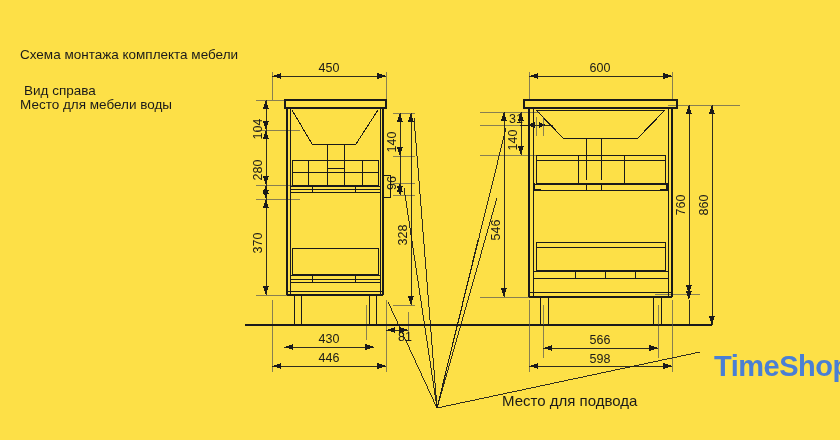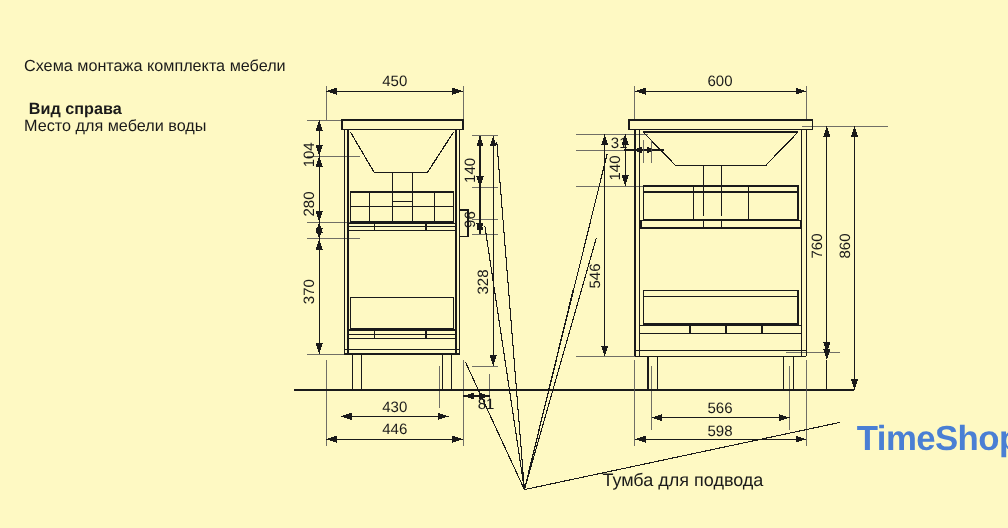--- a/index.html
+++ b/index.html
@@ -1,23 +1,23 @@
 <!DOCTYPE html>
 <html><head>
 <meta charset="utf-8">
 <style>
   html,body{margin:0;padding:0;background:#ffffff;}
   body{width:840px;height:440px;overflow:hidden;
        font-family:"Liberation Sans","DejaVu Sans",sans-serif;color:#1a1a1a;}
-  #root{position:relative;width:840px;height:440px;background:#fef9c3;}
+  #root{position:relative;width:840px;height:440px;background:#fde047;}
 
   .txt{position:absolute;white-space:pre;}
   #title-block{left:20px;top:14px;font-size:13.5px;line-height:16.5px;color:#1a1a1a;}
   #title-block div{white-space:pre;}
-  #view-label{left:24px;top:83px;font-size:13.5px;font-weight:bold;color:#1a1a1a;}
+  #view-label{left:24px;top:83px;font-size:13.5px;font-weight:normal;color:#1a1a1a;}
   #bottom-note{left:502px;top:392px;font-size:15px;color:#1a1a1a;}
 
   svg{position:absolute;left:0;top:0;width:840px;height:440px;}
 
   .logo{position:absolute;left:672px;top:348px;width:160px;height:46px;}
   .logo-text{position:absolute;left:42px;top:2px;font-size:29px;font-weight:bold;
              color:#4a7fd4;letter-spacing:-0.5px;font-family:"Liberation Sans",sans-serif;}
 </style>
 </head>
 <body>
@@ -291,21 +291,21 @@
       <text x="516" y="123" text-anchor="middle">31</text>
       <text x="517" y="140" text-anchor="middle" transform="rotate(-90 517 140)">140</text>
       <text x="500" y="230" text-anchor="middle" transform="rotate(-90 500 230)">546</text>
       <text x="685" y="205" text-anchor="middle" transform="rotate(-90 685 205)">760</text>
       <text x="708" y="205" text-anchor="middle" transform="rotate(-90 708 205)">860</text>
       <text x="600" y="344" text-anchor="middle">566</text>
       <text x="600" y="363" text-anchor="middle">598</text>
     </g>
   </svg>
 
-  <div class="txt" id="bottom-note">Тумба для подвода</div>
+  <div class="txt" id="bottom-note">Место для подвода</div>
 
   <div class="logo">
     <svg viewBox="0 0 160 46" width="160" height="46">
       <g>
         <path d="M3,14 L6,40 L10,41 L7,13 Z" fill="#4f7fc8"></path>
         <path d="M8,13 L38,6 L44,36 L14,43 Z" fill="#4f7fc8"></path>
         <path d="M16,8 q6,-6 12,-2 l1,4 q-6,-3 -10,1 z" fill="#4f7fc8"></path>
         <path d="M36,22 l8,-3 l0,8 z" fill="#4f7fc8"></path>
         <circle cx="25" cy="24" r="13" fill="#4f7fc8"></circle>
         <circle cx="25" cy="24" r="11" fill="#ffffff"></circle>

